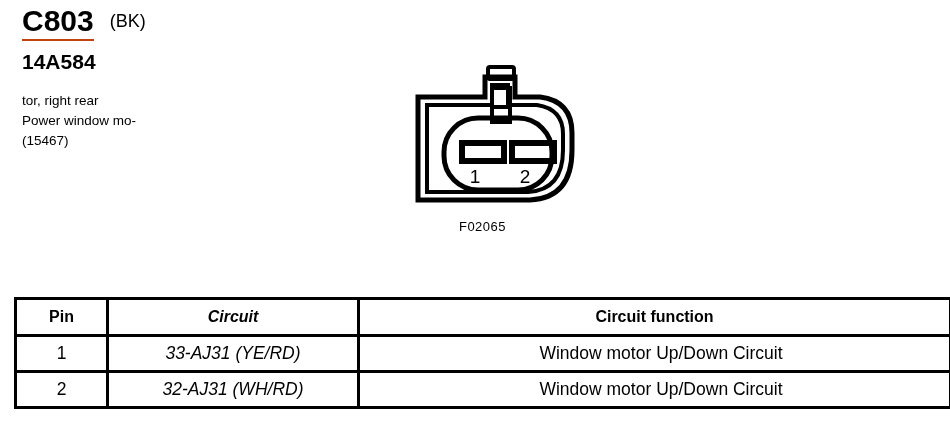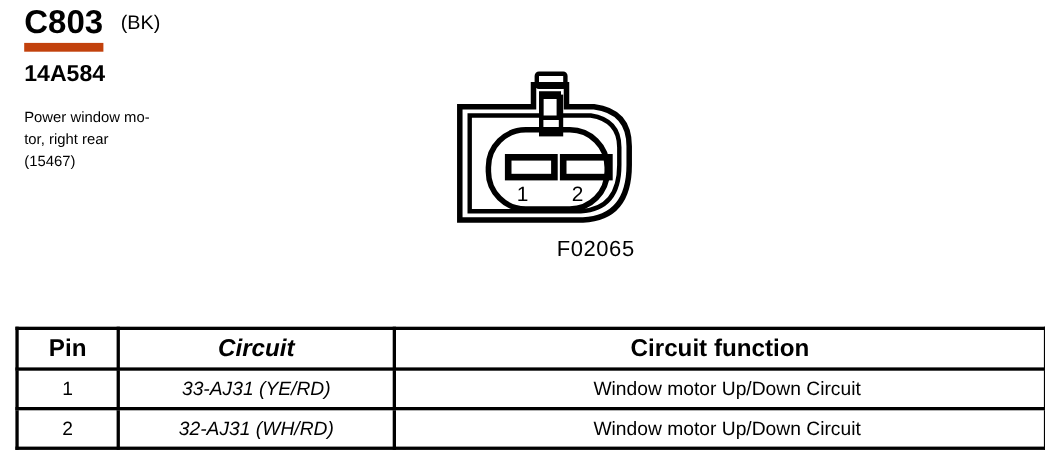--- a/index.html
+++ b/index.html
@@ -27,21 +27,21 @@
   #connector-id-row {
     display: flex;
     align-items: baseline;
     gap: 16px;
   }
   #connector-id {
     font-size: 30px;
     font-weight: bold;
     letter-spacing: 0px;
     line-height: 34px;
-    border-bottom: 8px solid #c2410c;
+    border-bottom: 2px solid #c2410c;
     padding-bottom: 1px;
     display: inline-block;
   }
   #connector-color-code {
     font-size: 18px;
     font-weight: normal;
     line-height: 16px;
     position: relative;
     top: -4px;
   }
@@ -63,25 +63,25 @@
   #connector-figure {
     position: absolute;
     left: 400px;
     top: 55px;
     width: 210px;
     height: 190px;
   }
   #connector-svg { display: block; }
   #connector-figure-label {
     position: absolute;
-    left: 12px;
+    left: 0;
     top: 163px;
     width: 165px;
-    text-align: right;
-    font-size: 20px;
+    text-align: center;
+    font-size: 13px;
     line-height: 18px;
     letter-spacing: 0.5px;
   }
 
   
   #pin-table {
     position: absolute;
     left: 14px;
     top: 297px;
     width: 926px;
@@ -93,43 +93,43 @@
     padding: 0;
     height: 33px;
     font-size: 17.5px;
     font-weight: normal;
     text-align: center;
     vertical-align: middle;
     background: #ffffff;
   }
   #pin-table thead th {
     font-weight: bold;
-    font-size: 22px;
+    font-size: 16px;
     height: 34px;
   }
   .col-pin { width: 89px; }
   .col-circuit { width: 248px; font-style: italic; }
   .col-function { width: 589px; margin-left: 15px; }
   .cell-function {
     text-align: right;
     padding-left: 13px !important;
   }
 </style>
 </head>
 <body>
 
 <div id="header-block">
   <div id="connector-id-row">
     <span id="connector-id">C803</span>
     <span id="connector-color-code">(BK)</span>
   </div>
   <div id="part-number">14A584</div>
   <div id="description-block">
+    <div class="desc-line">tor, right rear</div>
     <div class="desc-line">Power window mo-</div>
-    <div class="desc-line">tor, right rear</div>
     <div class="desc-line">(15467)</div>
   </div>
 </div>
 
 <div id="connector-figure">
   <svg id="connector-svg" width="200" height="160" viewBox="0 0 200 160">
 
     <path d="M 18 42 L 18 145 L 130 145 Q 172 143 172 95 L 172 78 Q 172 46 140 42 L 115 42 L 115 22 L 85 22 L 85 42 Z" fill="none" stroke="#000000" stroke-width="5" stroke-linejoin="miter"></path>
 
     <path d="M 27 50 L 27 137 L 128 137 Q 163 135 163 95 L 163 79 Q 163 54 137 50 L 108 50 L 108 30 L 92 30 L 92 50 Z" fill="none" stroke="#000000" stroke-width="4" stroke-linejoin="miter"></path>

